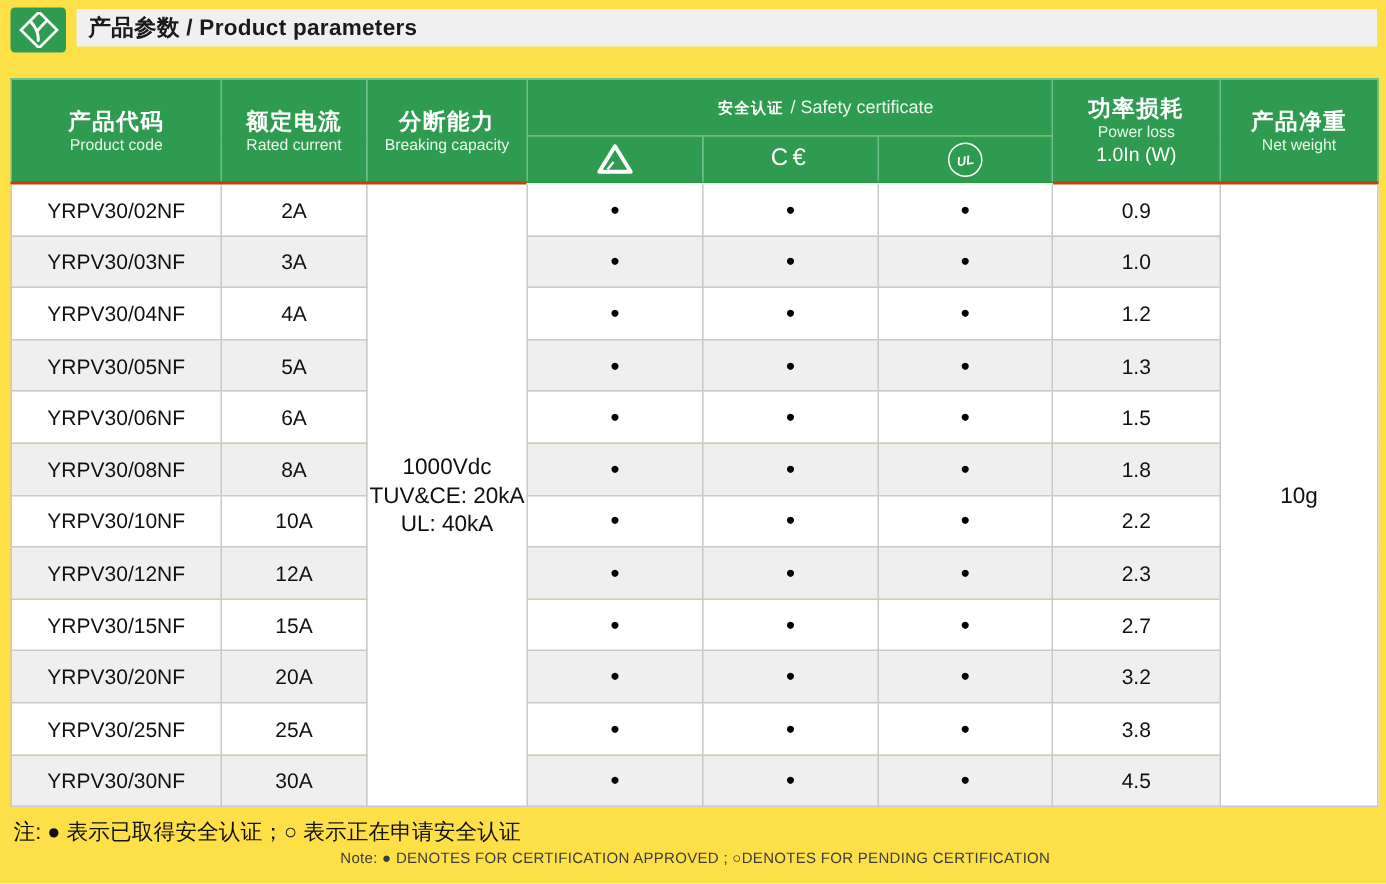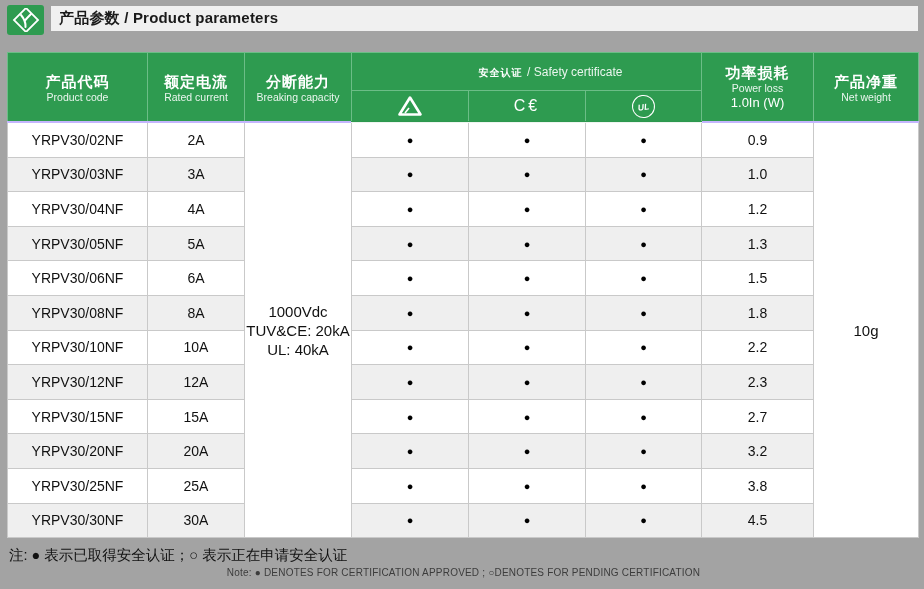--- a/index.html
+++ b/index.html
@@ -1,33 +1,33 @@
 <!DOCTYPE html>
 <html><head>
 <meta charset="utf-8">
 <style>
   html,body{margin:0;padding:0;background:#ffffff;font-family:"Liberation Sans","DejaVu Sans",sans-serif;}
-  .page{width:924px;height:589px;background:#a3a3a3;box-sizing:border-box;padding:4px 6px 0 7px;overflow:hidden;}
+  .page{width:924px;height:589px;background:#fde047;box-sizing:border-box;padding:4px 6px 0 7px;overflow:hidden;}
 
   
   .topbar{display:flex;align-items:flex-start;height:34px;margin-bottom:14px;}
   .logo{width:37px;height:30px;border-radius:3px;background:#2e9b50;display:flex;align-items:center;justify-content:center;flex:0 0 auto;margin-top:1px;}
   .titlebar{flex:1;margin-left:7px;background:#f0f0f0;height:25px;margin-top:2px;display:flex;align-items:center;}
   .titlebar h1{font-size:15px;font-weight:bold;color:#1a1a1a;margin:0 0 0 8px;letter-spacing:.2px;}
 
   
   table{border-collapse:collapse;table-layout:fixed;width:911px;}
   thead th{background:#2e9b50;color:#fff;font-weight:normal;border:1px solid #6cbd87;padding:0;vertical-align:middle;}
   thead tr.sub th{border-bottom:2px solid #23834214;}
   thead .cn{font-size:15px;font-weight:bold;letter-spacing:1px;line-height:19px;}
   thead .en{font-size:10.5px;color:#eaf6ee;line-height:12px;}
   thead .subval{font-size:13px;line-height:16px;margin-top:1px;}
   .certhead .cn{display:inline;font-size:10px;margin-left:48px;}
   .certhead .en{display:inline;font-size:12px;margin-top:44px;}
-  thead{border-bottom:2px solid #c4b5fd;}
+  thead{border-bottom:2px solid #c2410c;}
 
   tbody td{border:1px solid #c9c9c9;height:33.6px;text-align:center;font-size:14px;color:#111;background:#fff;padding:0;}
   tbody tr:nth-child(even) td{background:#efefef;}
   tbody td.merged{background:#fff !important;font-size:15px;line-height:19px;color:#111;}
   td.dotcell{font-size:11px;color:#000;}
   td.codecell{font-size:14px;}
 
   
   .icon-wrap{display:flex;align-items:center;justify-content:center;height:30px;}
   .ce-glyph{font-size:16px;color:#fff;letter-spacing:3px;font-weight:normal;}

